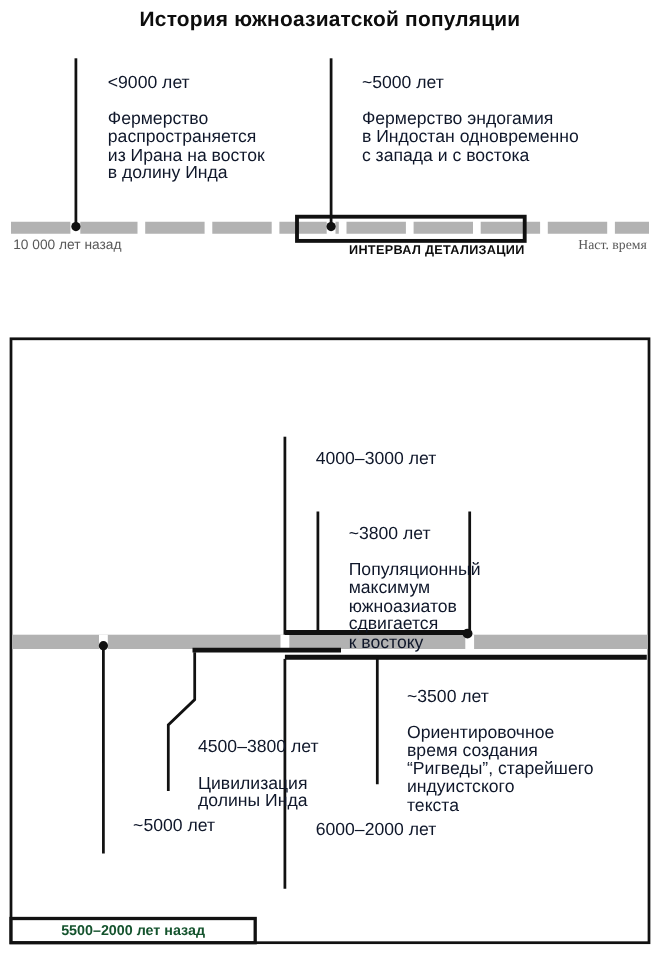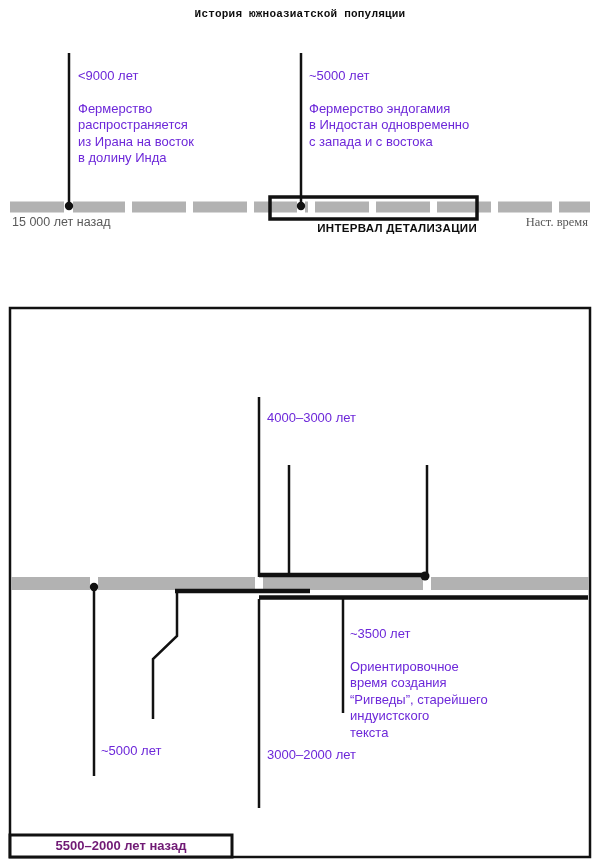--- a/index.html
+++ b/index.html
@@ -7,42 +7,42 @@
     position:relative;
     width:600px;height:868px;
     background:#ffffff;
     font-family:"Liberation Sans","DejaVu Sans",sans-serif;
     color:#111111;
     overflow:hidden;
   }
   #shapes{position:absolute;left:0;top:0;}
   .page-title{
     position:absolute;left:0;top:8px;width:600px;
-    text-align:center;font-size:11px;font-weight:bold;color:#0d0d0d;
+    text-align:center;font-size:19px;font-weight:bold;color:#0d0d0d;
     letter-spacing:.2px;
-    font-family:Liberation Mono, monospace;
   }
   .ann{
     position:absolute;
-    font-size:13px;line-height:16.5px;color:#6d28d9;
+    font-size:16px;line-height:16.5px;color:#0f172a;
     white-space:pre-line;
+    margin-left:20px;
   }
   .ann .yrs{white-space:pre-line;}
   .ann .txt{white-space:pre-line;}
   .axis-label{
     position:absolute;font-size:12.5px;color:#595959;
   }
   .interval-label{
     position:absolute;left:270px;top:222px;width:207px;
     text-align:right;font-size:11.5px;font-weight:bold;color:#0d0d0d;
     letter-spacing:.3px;
   }
   .range-label{
     position:absolute;left:10px;top:838px;width:222px;
-    text-align:center;font-size:13px;font-weight:bold;color:#701a75;
+    text-align:center;font-size:13px;font-weight:bold;color:#14532d;
   }
 </style>
 </head>
 <body>
 
 <div id="canvas">
 
   <svg id="shapes" width="600" height="868" viewBox="0 0 600 868">
 
     <g>
@@ -121,44 +121,57 @@
 в долину Инда</div>
   </div>
 
   <div class="ann" style="left:309px;top:51px;">
     <div class="yrs">~5000 лет</div>
     <div class="txt">Фермерство эндогамия
 в Индостан одновременно
 с запада и с востока</div>
   </div>
 
-  <div class="axis-label" style="left:12px;top:215px;">15 000 лет назад</div>
+  <div class="axis-label" style="left:12px;top:215px;">10 000 лет назад</div>
   <div class="axis-label" style="right:12px;top:215px;font-family:Liberation Serif, serif;">Наст. время</div>
 
   <div class="interval-label">ИНТЕРВАЛ ДЕТАЛИЗАЦИИ</div>
 
   <div class="ann" style="left:267px;top:393px;">
     <div class="yrs">4000–3000 лет</div>
   </div>
 
+  <div class="ann" style="left:297px;top:461px;">
+    <div class="yrs">~3800 лет</div>
+    <div class="txt">Популяционный
+максимум
+южноазиатов
+сдвигается
+к востоку</div>
+  </div>
 
 
   <div class="ann" style="left:350px;top:609px;">
     <div class="yrs">~3500 лет</div>
     <div class="txt">Ориентировочное
 время создания
 “Ригведы”, старейшего
 индуистского
 текста</div>
   </div>
 
+  <div class="ann" style="left:160px;top:655px;">
+    <div class="yrs">4500–3800 лет</div>
+    <div class="txt">Цивилизация
+долины Инда</div>
+  </div>
 
   <div class="ann" style="left:101px;top:726px;">
     <div class="yrs">~5000 лет</div>
   </div>
 
   <div class="ann" style="left:267px;top:730px;">
-    <div class="yrs">3000–2000 лет</div>
+    <div class="yrs">6000–2000 лет</div>
   </div>
 
   <div class="range-label">5500–2000 лет назад</div>
 
 </div>
 
 </body></html>

